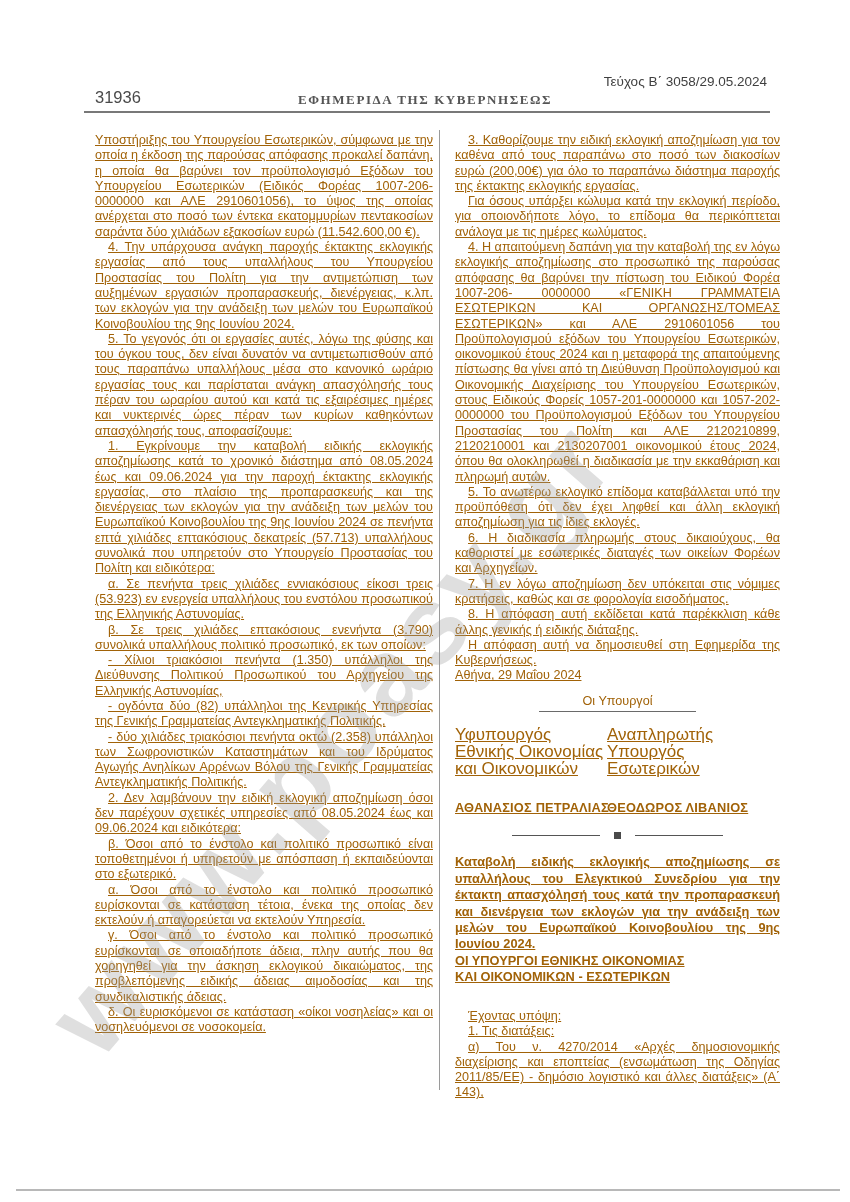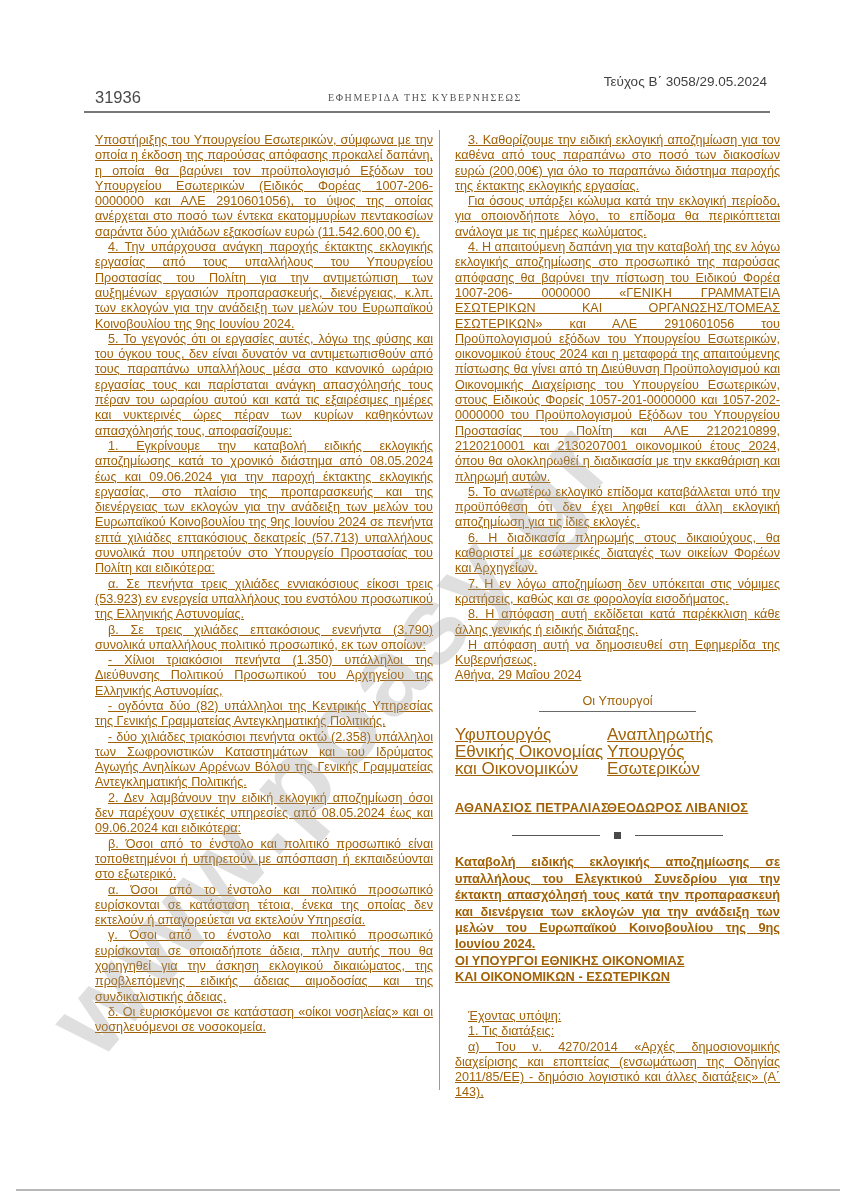--- a/index.html
+++ b/index.html
@@ -8,21 +8,21 @@
     background:#ffffff; overflow:hidden;
     font-family:"Liberation Sans", "DejaVu Sans", sans-serif;
     color:#3d3d3d;
     -webkit-font-smoothing:antialiased;
   }
   
   .hdr-pageno{position:absolute; left:95px; top:88px; font-size:16.5px; color:#4a4a4a;}
   .hdr-title{
     position:absolute; left:0; right:0; top:92px; text-align:center;
     font-family:"Liberation Serif", "DejaVu Serif", serif;
-    font-weight:400; font-size:10px; letter-spacing:1.6px; color:#555;
+    font-weight:700; font-size:13px; letter-spacing:1.6px; color:#555;
   }
   .hdr-issue{position:absolute; right:83px; top:74px; font-size:13.5px; color:#3f3f3f;}
   .hdr-rule{position:absolute; left:84px; right:80px; top:111px; height:2px; background:#787878;}
   
   .col{
     position:absolute; top:133px; text-align:justify;
     font-size:12.6px; line-height:15.3px; color:#a16207;text-decoration:underline;
   }
   .col-left{left:95px; width:338px;}
   .col-right{left:455px; width:325px;}

